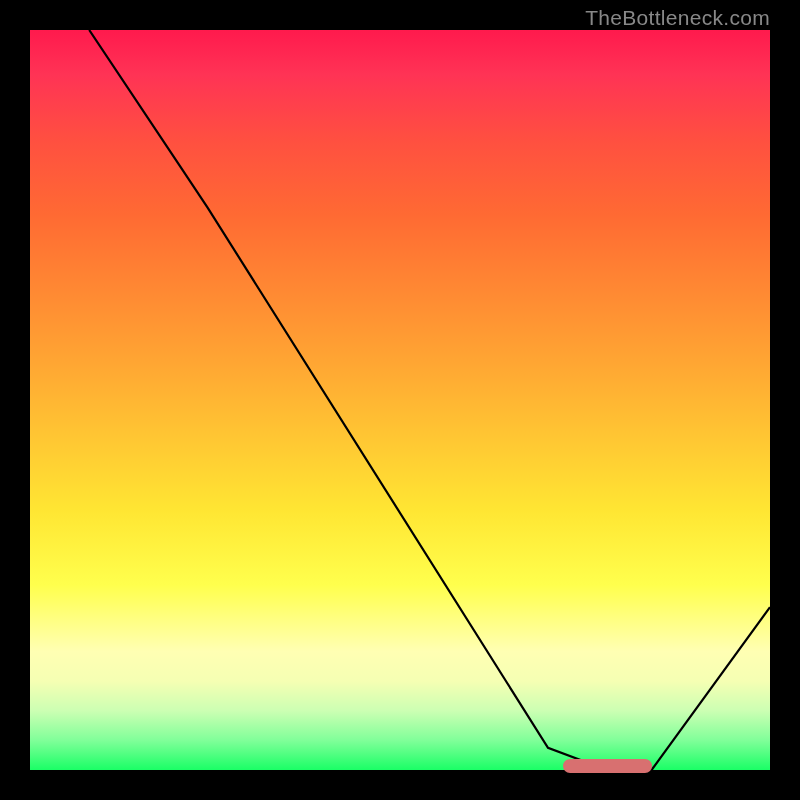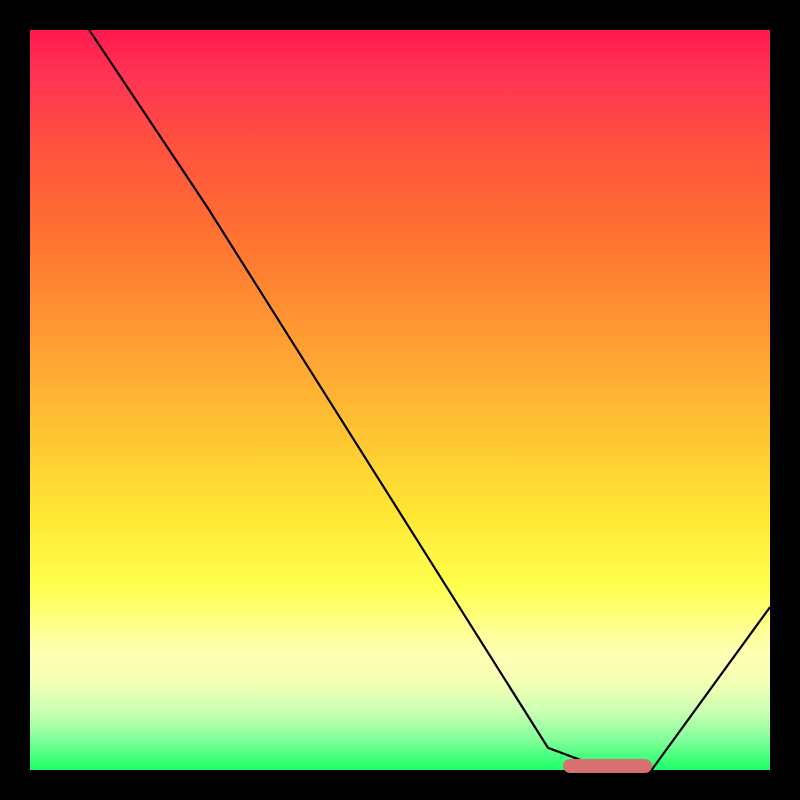--- a/index.html
+++ b/index.html
@@ -62,20 +62,21 @@
     background: #d87070;
     border-radius: 8px;
     height: 14px;
   }
 </style>
 </head>
 <body>
 
 <div class="chart-container">
 
+  <div class="watermark">TheBottleneck.com</div>
 
   <div class="plot-area">
     <svg class="curve-svg" viewBox="0 0 740 740" preserveAspectRatio="none">
       <path d="M59.2 0.0 L148.0 133.2 L177.6 177.6 L518.0 717.8 L577.2 740.0 L621.6 740.0 L740.0 577.2" fill="none" stroke="#000" stroke-width="2.2"></path>
     </svg>
     <div class="marker" style="left: 532.8px; width: 88.8px; top: 729.3px;"></div>
   </div>
 
 </div>
 

